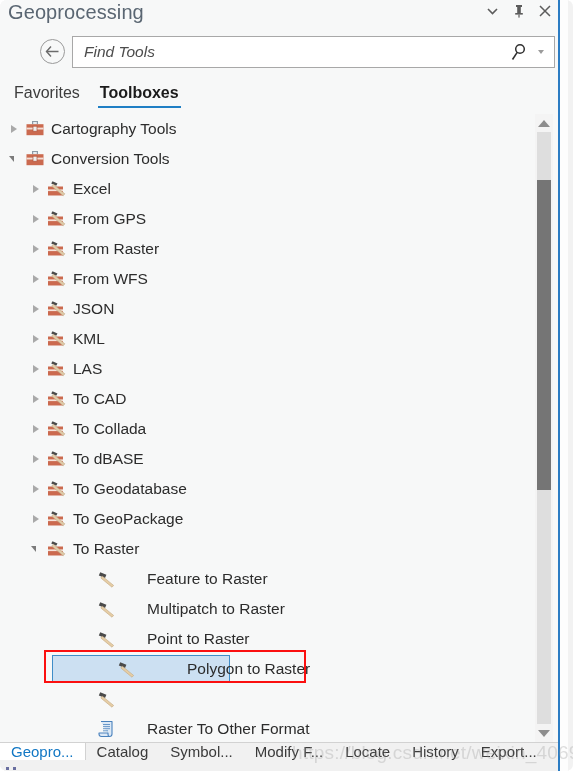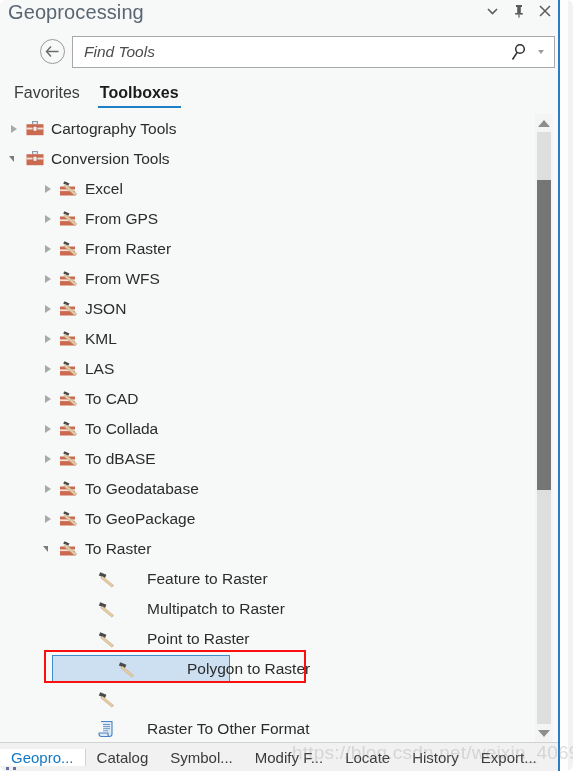--- a/index.html
+++ b/index.html
@@ -195,21 +195,21 @@
   .twisty.none::before { content: none; }
 
   .ico { flex: 0 0 auto; margin-right: 6px; width: 20px; height: 18px; position: relative; }
   .label {
     font-size: 15.5px;
     color: #2c2c2c;
   }
 
   
   .lvl0 { padding-left: 8px; }
-  .lvl1 { padding-left: 42px; }
+  .lvl1 { padding-left: 30px; }
   .lvl2 { padding-left: 56px; gap: 24px; }
 
   .row.selected .selbox {
     position: absolute;
     left: 52px; top: 1px;
     height: 27px;
     background: #cce0f2;
     border: 1px solid #3f8dc8;
     z-index: 0;
   }
@@ -262,21 +262,21 @@
   }
 
   
   .bottombar {
     position: absolute;
     left: 0; bottom: 0;
     width: 558px; height: 29px;
     background: #f1f1f1;
     border-top: 1px solid #d2d2d2;
     display: flex;
-    align-items: center;
+    align-items: flex-start;
   }
   .btab {
     display: flex; align-items: center;
     padding: 0 11px;
     font-size: 15px;
     color: #3a3a3a;
     white-space: nowrap;
     cursor: default;
   }
   .btab.active {

